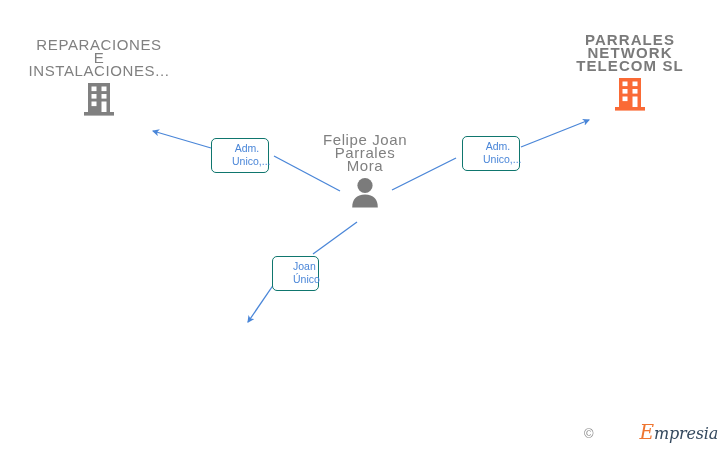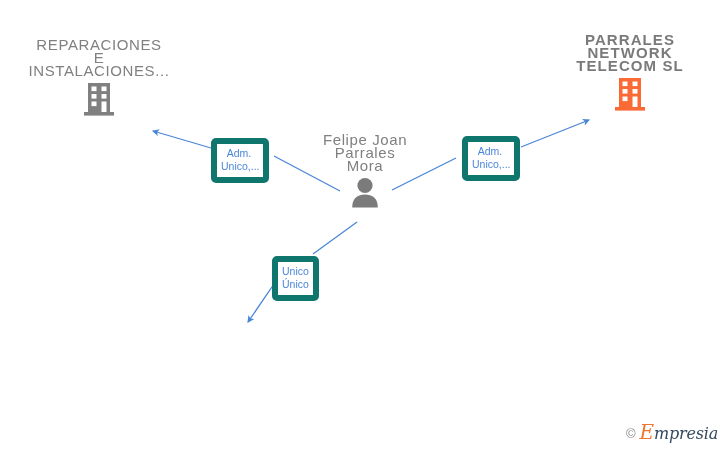--- a/index.html
+++ b/index.html
@@ -41,28 +41,28 @@
   }
   .node .glyph{
     line-height:0;
     margin:4px 0 3px 0;
   }
   .node.below .glyph{margin:0 0 5px 0;}
 
   
   .edge-label{
     position:absolute;
-    border:6px solid #0f766e;
+    border:1px solid #0f766e;
     border-radius:5px;
     background:#ffffff;
     color:#4a86d8;
     font-size:10.5px;
     line-height:13px;
     text-align:center;
-    padding:3px 6px 4px 4px;
+    padding:3px 6px 4px 20px;
     white-space:pre-line;
     box-sizing:border-box;
   }
 
   
   .watermark{
     position:absolute;
     right:10px;bottom:8px;
     display:flex;align-items:center;
     gap:4px;
@@ -70,20 +70,21 @@
   .watermark .copy{
     color:#8a8a8a;font-size:13px;line-height:13px;
   }
   .watermark .brand{
     font-family:"DejaVu Serif", serif;
     font-style:italic;
     font-size:16px;
     line-height:16px;
     color:#34495e;
     letter-spacing:-.2px;
+    margin-left:42px;
   }
   .watermark .brand .cap{
     color:#ef7631;
     font-size:20px;
   }
 </style>
 </head>
 <body>
 
 <div id="graph">
@@ -159,21 +160,21 @@
     </div>
   </div>
 
 
   <div class="edge-label" style="left:211px;top:138px;width:58px;">Adm.
 Unico,...</div>
 
   <div class="edge-label" style="left:462px;top:136px;width:58px;">Adm.
 Unico,...</div>
 
-  <div class="edge-label" style="left:272px;top:256px;width:47px;">Unico
+  <div class="edge-label" style="left:272px;top:256px;width:47px;">Joan
 Único</div>
 
   <div class="watermark">
     <span class="copy">©</span>
     <span class="brand"><span class="cap">E</span><span>mpresia</span></span>
   </div>
 
 </div>
 
 </body></html>

